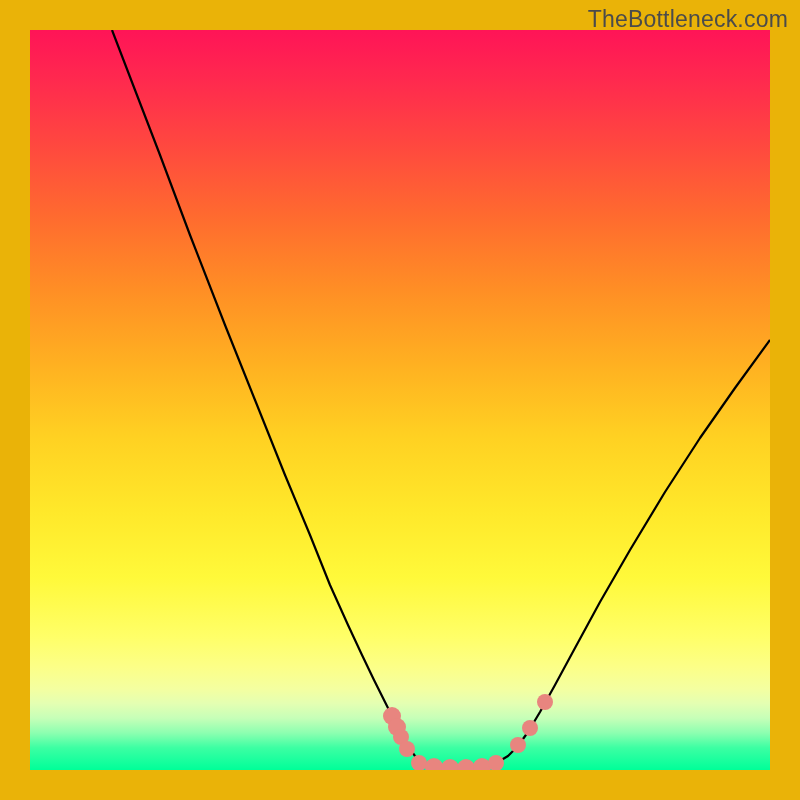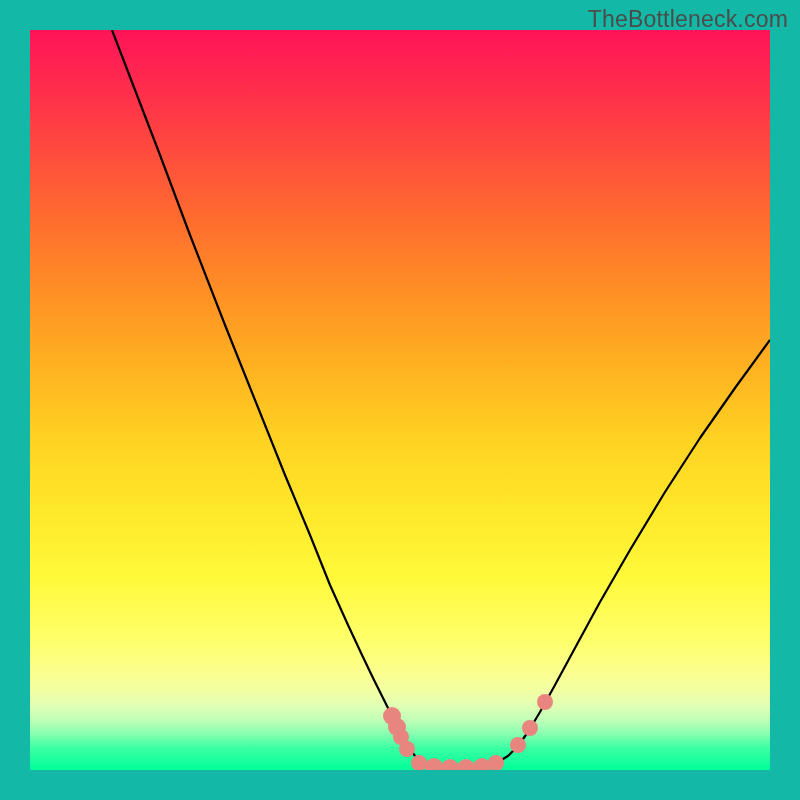--- a/index.html
+++ b/index.html
@@ -10,21 +10,21 @@
     overflow: hidden;
     background: #000;
     font-family: Arial, Helvetica, sans-serif;
   }
   .frame {
     position: absolute;
     top: 0;
     left: 0;
     width: 800px;
     height: 800px;
-    background: #14b8a6;
+    background: #eab308;
   }
   .plot-area {
     position: absolute;
     top: 30px;
     left: 30px;
     width: 740px;
     height: 740px;
     background: linear-gradient(to bottom,
       #FF1457 0%,
       #FF2A4E 7%,

